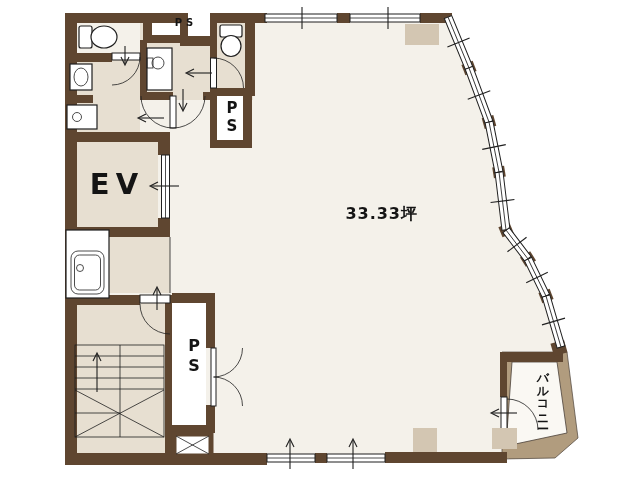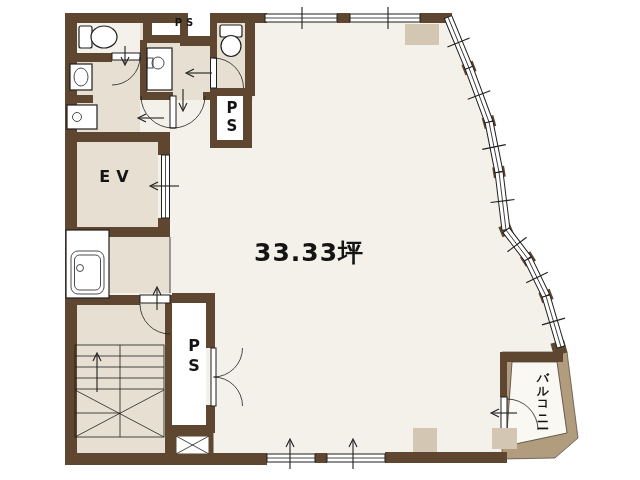--- a/index.html
+++ b/index.html
@@ -12,22 +12,22 @@
   .white { fill:#ffffff; }
   .win   { fill:#ffffff; stroke:var(--line,#1f1f1f); stroke-width:1; }
   .ln    { stroke:var(--line,#1f1f1f); stroke-width:1.1; fill:none; }
   .thin  { stroke:var(--line,#1f1f1f); stroke-width:0.8; fill:none; }
   .fx    { stroke:var(--line,#1f1f1f); stroke-width:1.2; fill:#ffffff; }
   .door  { fill:#ffffff; stroke:var(--line,#1f1f1f); stroke-width:1; }
   .pillar{ fill:var(--pillar,#d3c6b2); }
   .tan   { fill:var(--balcony-wall,#b19c7e); stroke:#4a4038; stroke-width:0.7; }
   .balcfloor { fill:#faf8f3; stroke:#4a4038; stroke-width:0.8; }
   .lbl { position:absolute; font-weight:bold; color:#141414; }
-  #lbl-area    { left:254px; top:236px; width:164px; text-align:left; font-size:25px; letter-spacing:1px; }
-  #lbl-ev      { left:83px;  top:167px; width:68px;  text-align:center; font-size:16px; letter-spacing:6px; }
+  #lbl-area    { left:254px; top:204px; width:164px; text-align:right; font-size:16px; letter-spacing:1px; }
+  #lbl-ev      { left:83px;  top:167px; width:68px;  text-align:center; font-size:29px; letter-spacing:6px; }
   #lbl-ps1     { left:147px; top:17px;  width:38px;  text-align:center; font-size:10px; letter-spacing:4px;margin-left:20px; }
   .stack { display:flex; flex-direction:column; align-items:center; }
   #lbl-ps2     { left:221px; top:99px;  width:22px;  font-size:15px; line-height:18px; }
   #lbl-ps3     { left:183px; top:336px; width:22px;  font-size:16px; line-height:20px; }
   #lbl-balcony { left:534px; top:363px; height:80px; font-size:12px; writing-mode:vertical-rl; letter-spacing:1px; }
 </style>
 </head>
 <body>
 
 <div id="stage">

